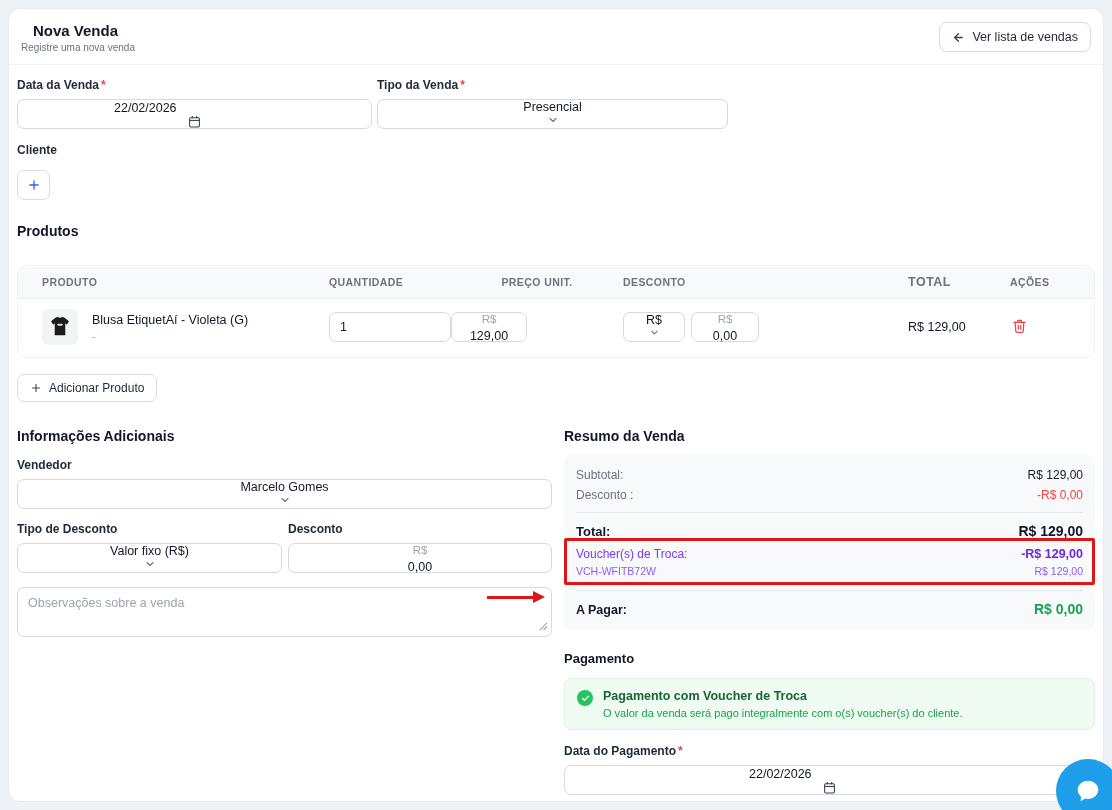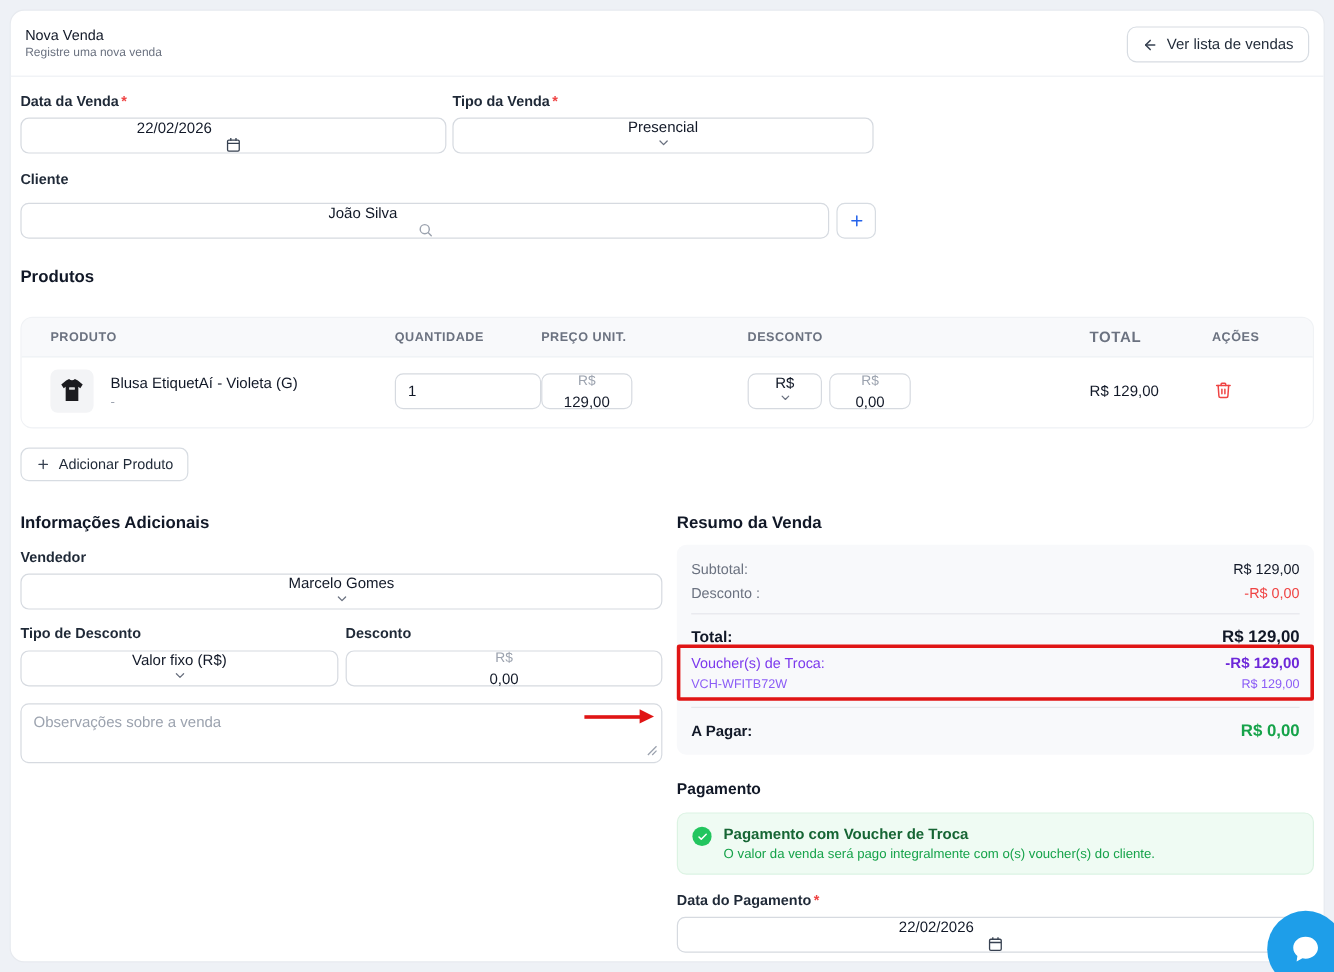--- a/index.html
+++ b/index.html
@@ -13,21 +13,21 @@
   .card {
     position:absolute; left:8px; top:8px; width:1096px; height:794px;
     background:#ffffff; border:1px solid #e7eaef; border-radius:12px;
     display:flex; flex-direction:column;
   }
   
   .card-header {
     display:flex; justify-content:space-between; align-items:flex-start;
     padding:13px 12px 11px 12px; border-bottom:1px solid #eef0f4;
   }
-  .title { font-size:12px; font-weight:normal; color:#111827; }
+  .title { font-size:15px; font-weight:bold; color:#111827;margin-left:12px; }
   .subtitle { font-size:10px; color:#6b7280; margin-top:3px; }
   .btn {
     display:inline-flex; align-items:center; gap:7px;
     background:#fff; border:1px solid #d7dce2; border-radius:8px;
     padding:7px 12px; font-size:12.5px; color:#1f2937; cursor:pointer;
     font-family:inherit;
   }
   .btn svg { flex:none; }
   
   .card-body { padding:13px 8px 0 8px; flex:1; position:relative; }
@@ -53,21 +53,21 @@
   }
   .section-title { font-size:14px; font-weight:bold; color:#111827; }
   .produtos-title { margin-top:23px; }
   
   .ptable { margin-top:26px; border:1px solid #f0f2f5; border-radius:10px; overflow:hidden; background:#f8f9fb; }
   .thead { display:flex; align-items:center; background:#f8f9fb; border-bottom:1px solid #eceef2; padding:9px 0; }
   .th { font-size:10.5px; font-weight:bold; color:#6b7280; text-transform:uppercase; letter-spacing:.04em; }
   .trow { display:flex; align-items:center; background:#ffffff; padding:10px 0 12px 0; }
   .col-prod { flex:1; padding-left:24px; display:flex; align-items:center; gap:14px; }
   .col-qtd  { width:122px; flex:none; }
-  .col-prc  { width:172px; flex:none; }
+  .col-prc  { width:172px; flex:none;text-align:center; }
   .col-dsc  { width:285px; flex:none; display:flex; gap:6px; }
   .col-tot  { width:100px; flex:none; font-size:12.5px; }
   .col-act  { width:86px; flex:none; padding-left:2px; }
   .thumb { width:36px; height:36px; border-radius:6px; background:#f3f4f6; display:flex; align-items:center; justify-content:center; flex:none; }
   .pname { font-size:12.5px; color:#111827; }
   .psku  { font-size:11px; color:#9ca3af; margin-top:3px; }
   .qty-input { width:50px; }
   .money { gap:4px; }
   .money .pfx { color:#9ca3af; font-size:11.5px; }
   .money .amt { color:#111827; font-size:12.5px; }
@@ -181,29 +181,20 @@
               </svg>
           </span>
         </div>
       </div>
     </div>
 
     
     <div style="margin-top:14px;">
       <div class="field-label">Cliente</div>
       <div class="cliente-row">
-        <div class="input with-icon cliente-box">
-          <input type="text" readonly="" value="João Silva" style="">
-          <span class="icon-right">
-            <svg width="13" height="13" viewBox="0 0 24 24" fill="none" stroke="#9ca3af" stroke-width="2.2" stroke-linecap="round">
-                <circle cx="11" cy="11" r="7"></circle>
-                <line x1="21" y1="21" x2="16.5" y2="16.5"></line>
-              </svg>
-          </span>
-        </div>
         <button class="add-client-btn">
           <svg width="14" height="14" viewBox="0 0 24 24" fill="none" stroke="#2563eb" stroke-width="2.2" stroke-linecap="round">
               <line x1="12" y1="5" x2="12" y2="19"></line>
               <line x1="5" y1="12" x2="19" y2="12"></line>
             </svg>
         </button>
       </div>
     </div>
 
     

